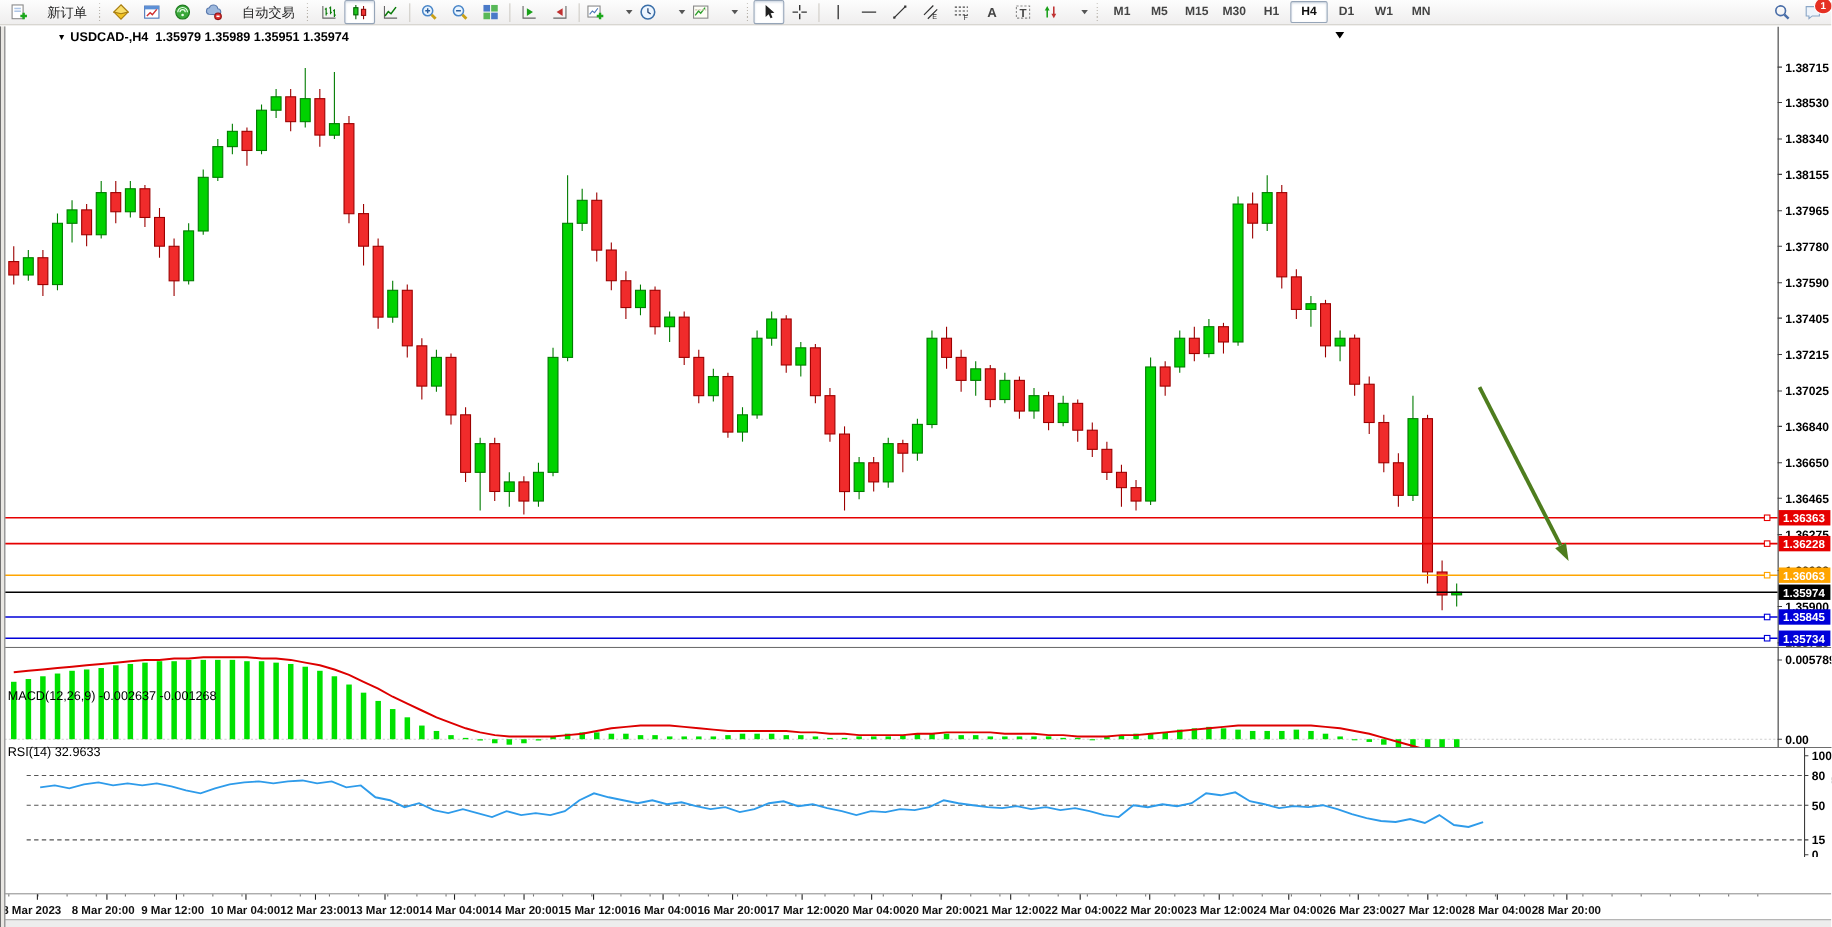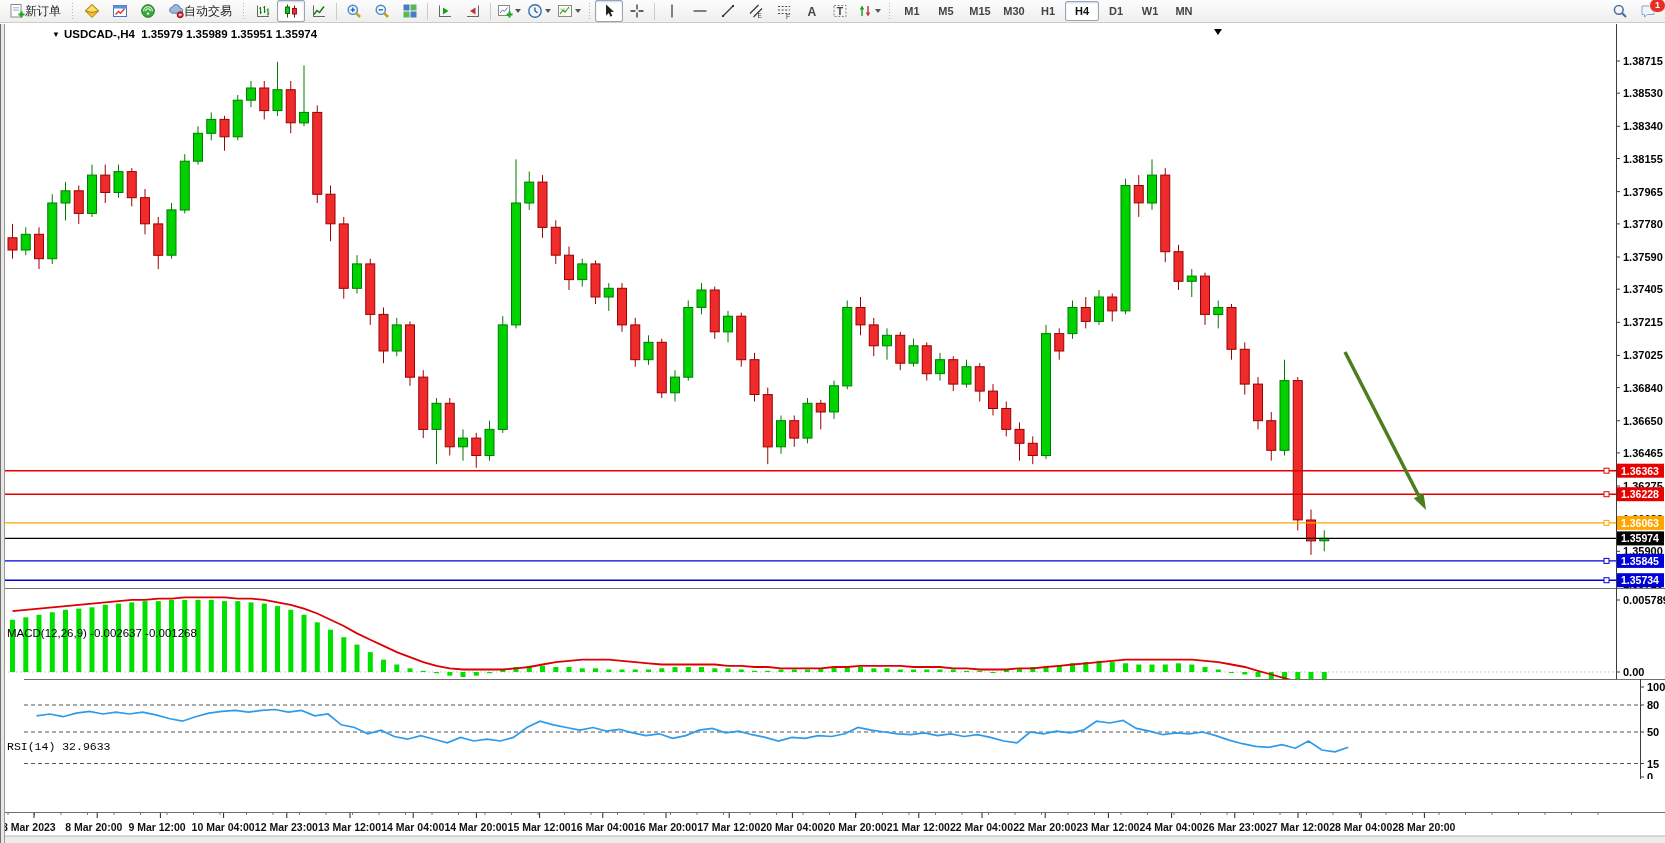--- a/index.html
+++ b/index.html
@@ -4,21 +4,21 @@
 <style>
   html,body{margin:0;padding:0;}
   body{width:1665px;height:843px;overflow:hidden;background:#fff;
        font-family:"Liberation Sans",sans-serif;position:relative;}
 
   
   .toolbar{position:absolute;left:0;top:0;width:1665px;height:23px;
     background:linear-gradient(#fdfdfd,#efeeee);border-bottom:1px solid #cfccc6;
     display:flex;align-items:center;padding:0 3px;box-sizing:border-box;z-index:50;}
   .tbtn{height:20px;min-width:22px;display:flex;align-items:center;justify-content:center;
-    gap:0;border:1px solid transparent;border-radius:2px;padding:0 2px;cursor:default;
+    gap:18px;border:1px solid transparent;border-radius:2px;padding:0 2px;cursor:default;
     font-size:12px;color:#222;white-space:nowrap;}
   .tbtn.labeled{padding:0 5px;}
   .tbtn.pressed{border-color:#96a5b8;background:#fff;box-shadow:inset 0 1px 2px #cdd6e2;}
   .ic{width:16px;height:16px;display:block;}
   .sep{width:1px;height:17px;background:#cfccc6;margin:0 3px;}
   .grip{width:3px;height:17px;margin:0 4px;
     background-image:repeating-linear-gradient(#b9b5ad 0 1px,transparent 1px 3px);
     background-size:1px 100%;background-repeat:repeat-y;background-position:1px 0;}
   .caret{width:0;height:0;border-left:3px solid transparent;border-right:3px solid transparent;
     border-top:4px solid #555;margin-left:2px;}
@@ -32,21 +32,21 @@
 
   
   .chartwin{position:absolute;left:0;top:24px;width:1639px;height:819px;background:#fff;}
   .leftedge{position:absolute;left:0;top:24px;width:5px;height:819px;
     background:linear-gradient(90deg,#6f6f6f 0 1px,#e9e7e3 1px 4px,#9a9a9a 4px 5px);z-index:40;}
   .panel{position:absolute;left:0;width:1665px;}
   .overlay-label{position:absolute;font-size:11.5px;color:#000;z-index:10;white-space:pre;}
   #title-label{left:8px;top:28px;font-weight:600;margin-left:44px;}
   #title-label .tri{font-size:8px;vertical-align:1px;margin-right:4px;}
   #macd-label{left:7px;top:591px;margin-top:36px;}
-  #rsi-label{left:7px;top:740px;font-family:Liberation Mono, monospace;}
+  #rsi-label{left:7px;top:678px;}
   svg text{font-family:"Liberation Sans",sans-serif;}
 </style>
 </head>
 <body>
 
 <div class="toolbar">
   <div class="tbtn labeled">
     <svg class="ic" viewBox="0 0 16 16">
         <rect x="2" y="1.5" width="10" height="12.5" fill="#fff" stroke="#8a8a8a"></rect>
         <rect x="4" y="4" width="6" height="1.4" fill="#aec6e6"></rect>

